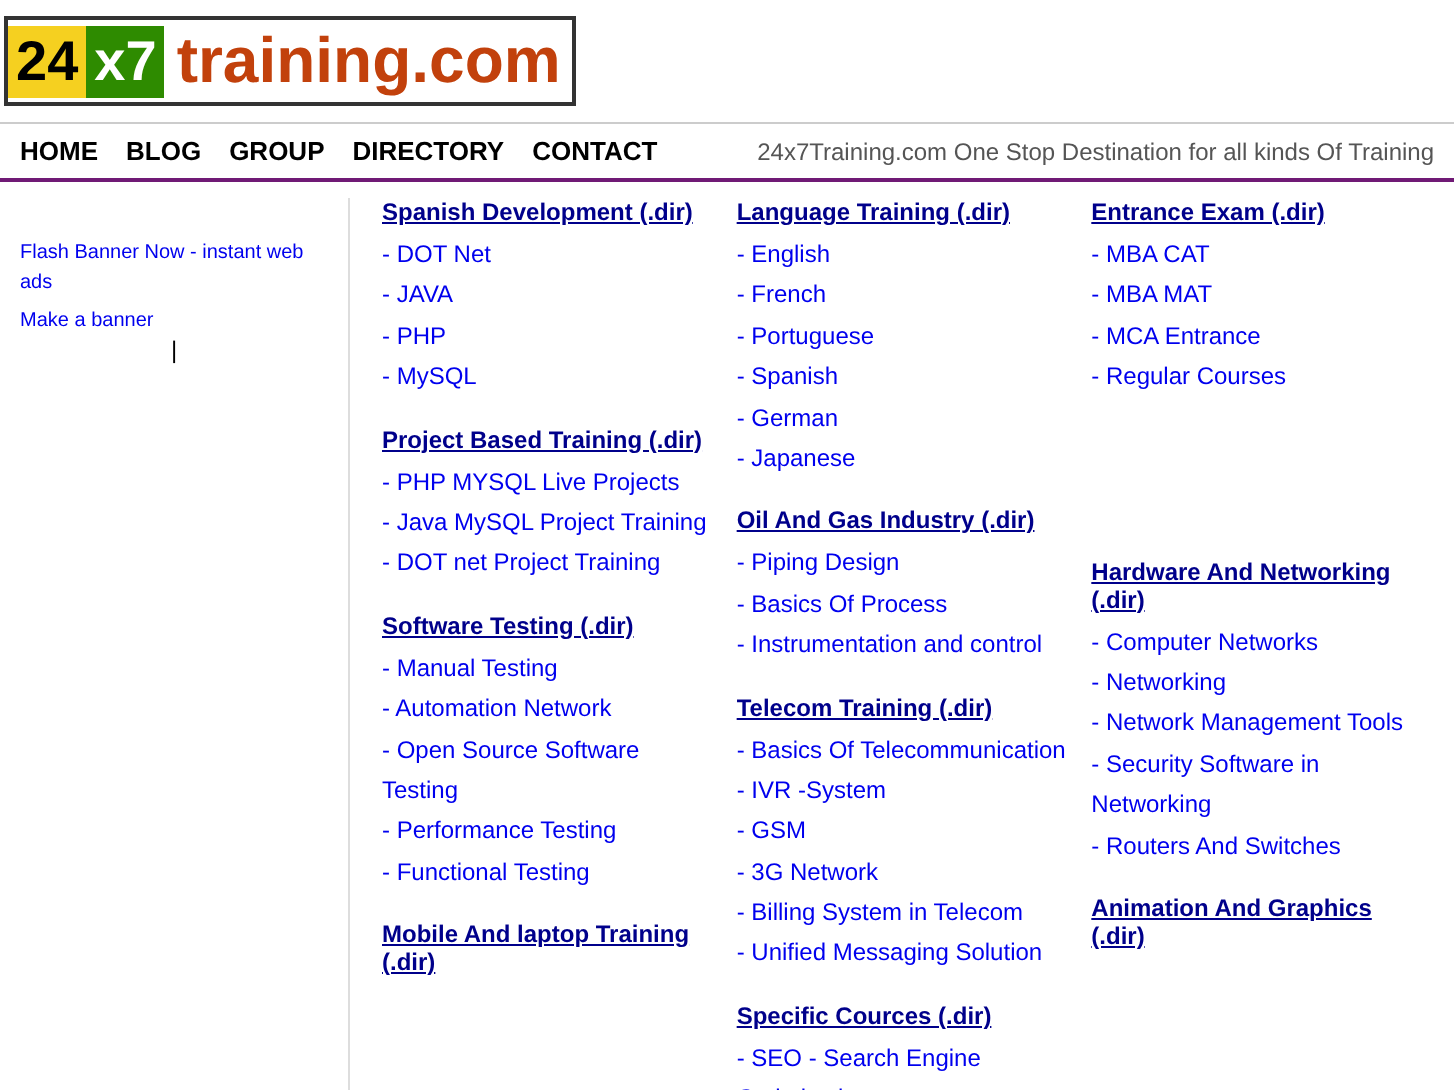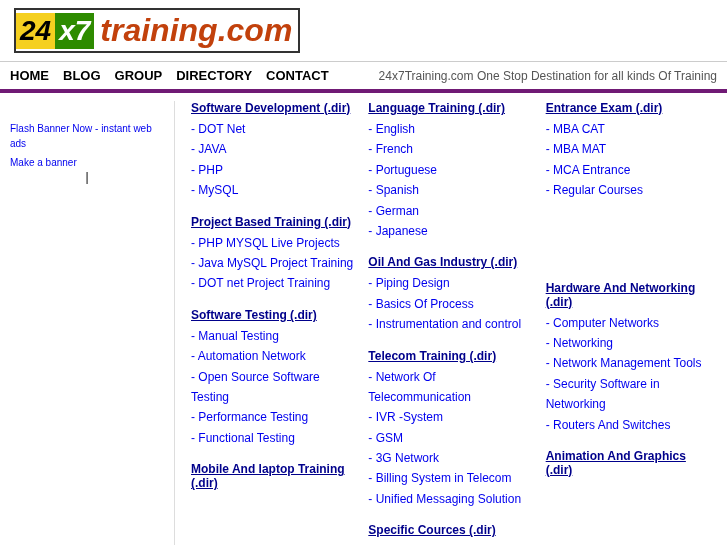--- a/index.html
+++ b/index.html
@@ -1,24 +1,24 @@
 <!DOCTYPE html>
 <html><head>
   <meta charset="utf-8">
   <style>
     * { margin: 0; padding: 0; box-sizing: border-box; }
     body { font-family: Arial, sans-serif; font-size: 12px; color: #000; background: #fff; width: 727px; }
 
-    #header { padding: 8px 14px; border-bottom: 1px solid #ccc; font-style: italic; }
+    #header { padding: 8px 2px; border-bottom: 1px solid #ccc; }
     #logo { display: inline-flex; align-items: center; border: 2px solid #333; }
     #logo-24 { background: #f5d020; color: #000; font-weight: bold; font-size: 28px; padding: 2px 4px; }
     #logo-x7 { background: #2e8b00; color: #ffffff; font-weight: bold; font-size: 28px; padding: 2px 4px; }
     #logo-text { background: #fff; color: #c2410c; font-weight: bold; font-size: 32px; padding: 2px 6px; }
 
-    #nav { display: flex; align-items: center; padding: 6px 10px; border-bottom: 4px solid #701a75; background: #fff; }
+    #nav { display: flex; align-items: center; padding: 6px 10px; border-bottom: 2px solid #701a75; background: #fff; }
     #nav-links { display: flex; gap: 14px; }
     #nav-links a { text-decoration: none; color: #000; font-size: 13px; font-weight: bold; }
     #tagline { margin-left: auto; font-size: 12px; color: #555; }
 
     #main { display: flex; padding: 8px 10px; gap: 0; }
 
     #sidebar { width: 165px; flex-shrink: 0; padding-right: 10px; border-right: 1px solid #ddd; }
     #sidebar-ads { margin-top: 20px; }
     #sidebar-ads a { display: block; color: #00e; font-size: 10px; text-decoration: none; text-align: left; line-height: 1.5; }
     #sidebar-links { text-align: center; font-size: 12px; margin-top: 4px; }
@@ -65,21 +65,21 @@
         <a>Make a banner</a>
         <span> | </span>
       </div>
     </div>
   </div>
 
   <div id="content">
 
     <div class="col" id="col1">
       <div class="section-title">
-        <a>Software Development (.dir)</a>
+        <a>Spanish Development (.dir)</a>
       </div>
       <div class="section-items">
         <a>- DOT Net</a>
         <a>- JAVA</a>
         <a>- PHP</a>
         <a>- MySQL</a>
       </div>
 
       <div class="section-title">
         <a>Project Based Training (.dir)</a>
@@ -125,21 +125,21 @@
       <div class="section-items">
         <a>- Piping Design</a>
         <a>- Basics Of Process</a>
         <a>- Instrumentation and control</a>
       </div>
 
       <div class="section-title">
         <a>Telecom Training (.dir)</a>
       </div>
       <div class="section-items">
-        <a>- Network Of Telecommunication</a>
+        <a>- Basics Of Telecommunication</a>
         <a>- IVR -System</a>
         <a>- GSM</a>
         <a>- 3G Network</a>
         <a>- Billing System in Telecom</a>
         <a>- Unified Messaging Solution</a>
       </div>
 
       <div class="section-title">
         <a>Specific Cources (.dir)</a>
       </div>

